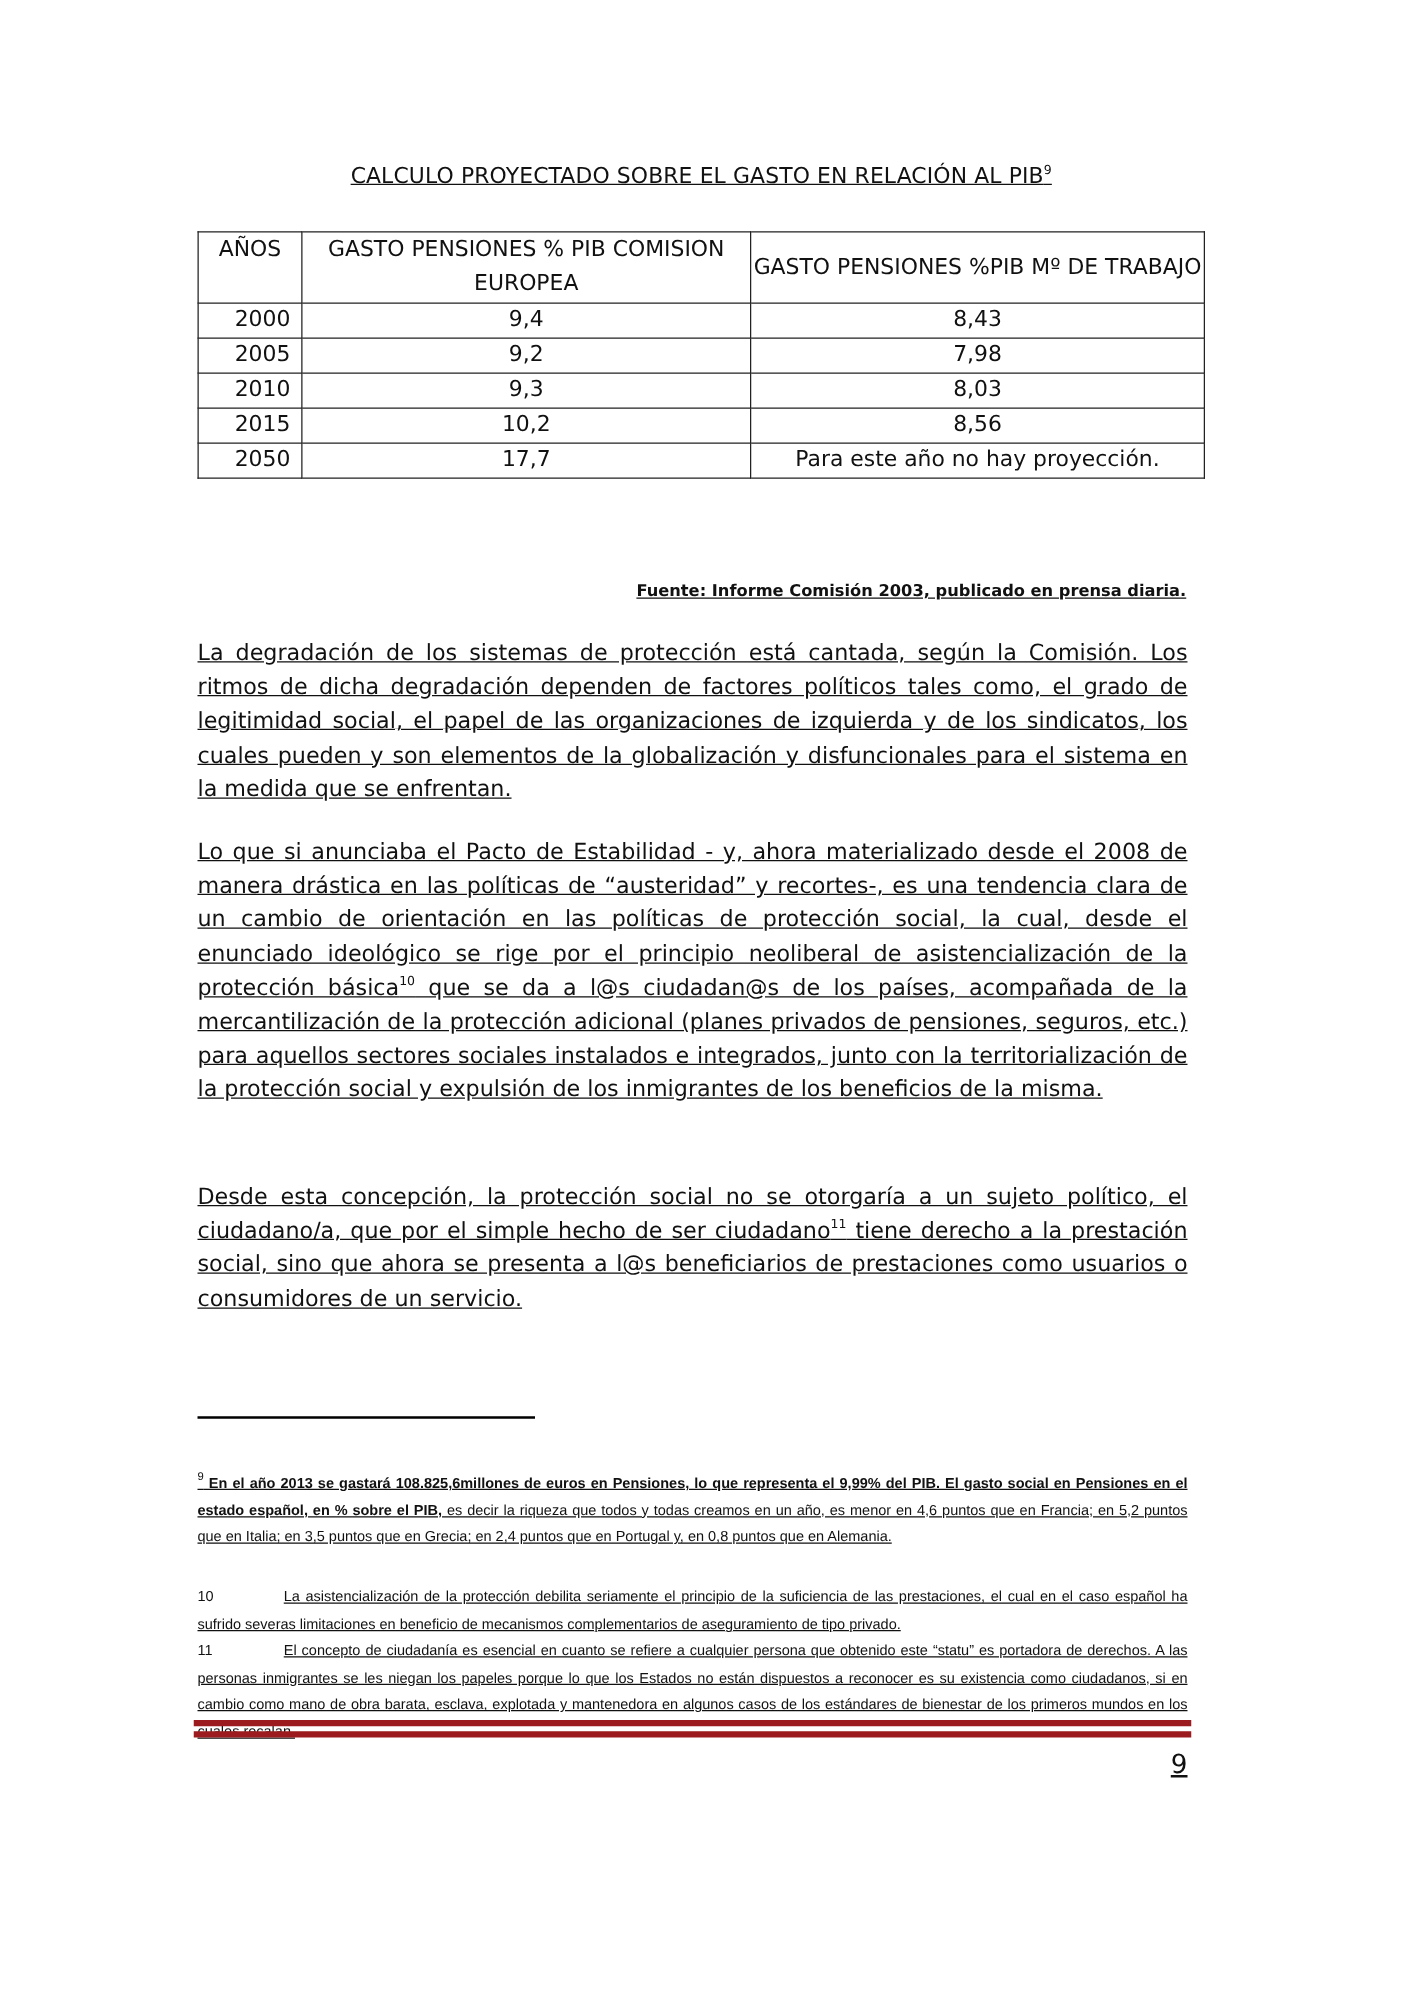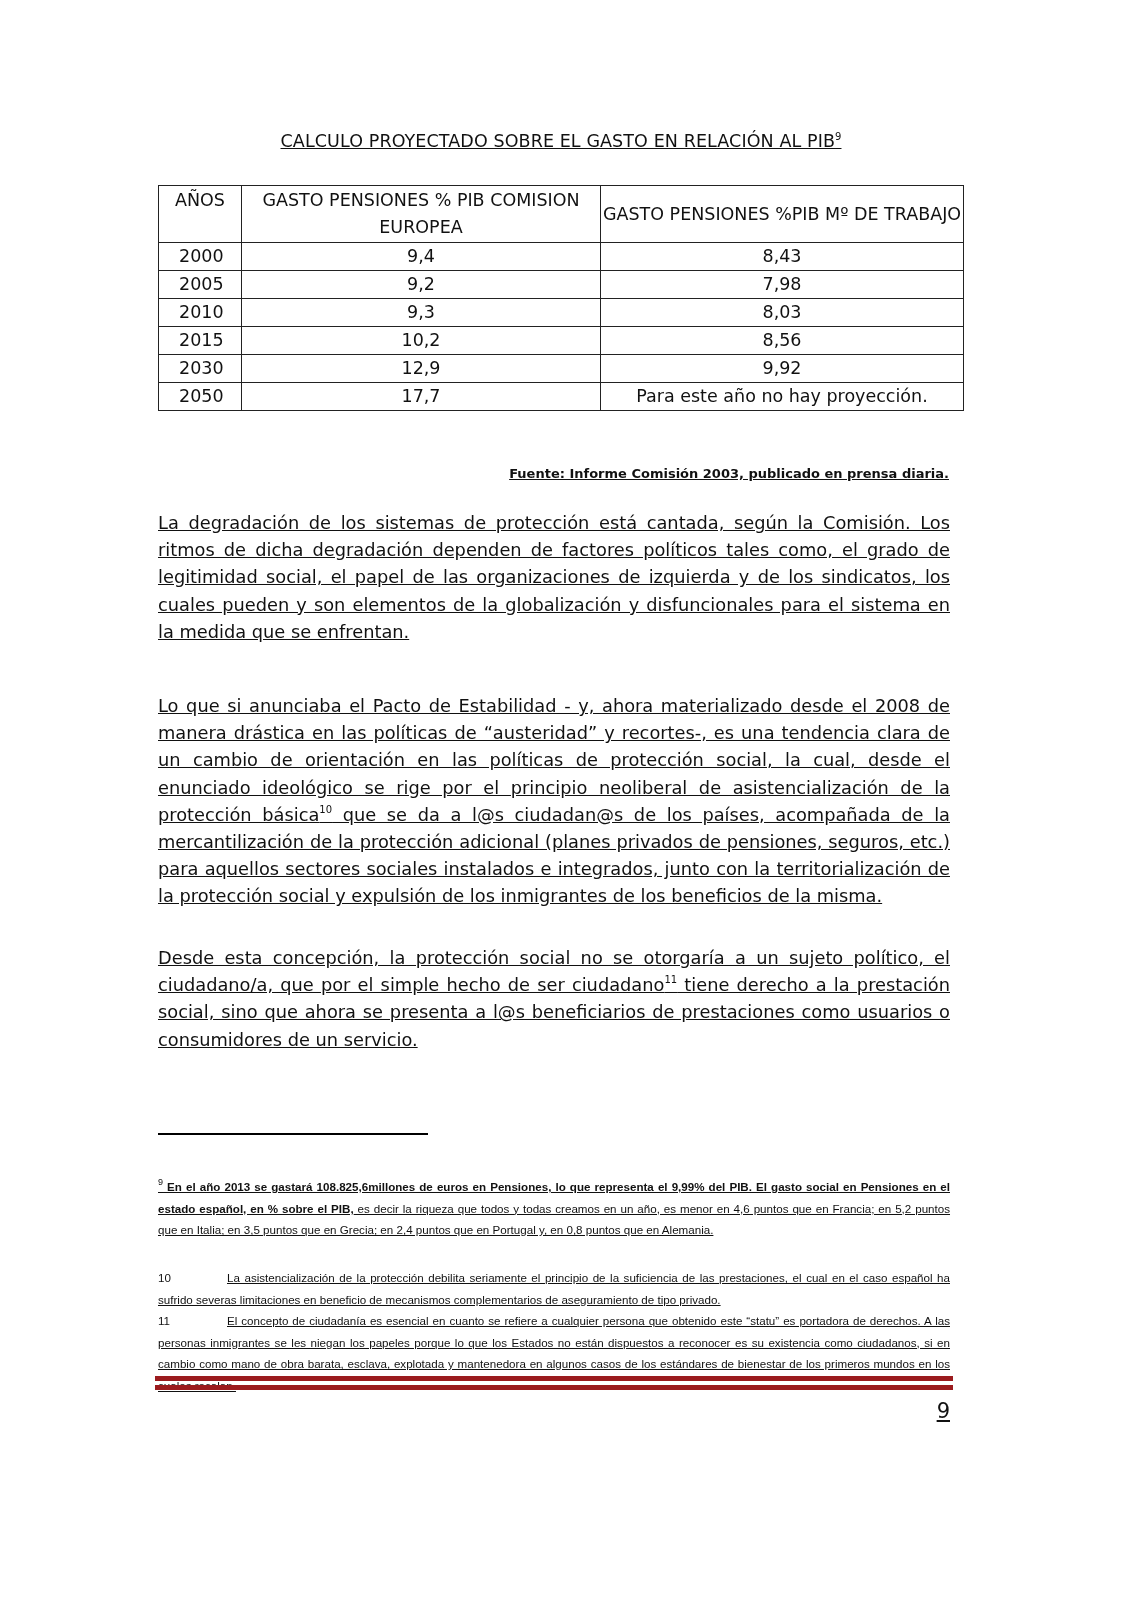--- a/index.html
+++ b/index.html
@@ -9,27 +9,27 @@
   #doc-title { left: 158px; width: 806px; top: 131px; text-align: center;
                font-size: 17.5px; letter-spacing: 0.1px; }
   #doc-title sup { font-size: 10px; vertical-align: 7px; }
   table.data { position: absolute; left: 158px; top: 185px; width: 806px;
                border-collapse: collapse; font-size: 17.5px; }
   table.data th, table.data td { border: 1.5px solid #222; text-align: center;
                padding: 0; height: 27px; line-height: 27px; }
   table.data th { font-weight: normal; line-height: 27px; padding-top: 1px; padding-bottom: 1px; }
   table.data th.c0 { width: 82px; vertical-align: top; }
   table.data th.c1 { width: 358px; }
-  table.data td.c0 { text-align: left; padding-left: 20px; }
+  table.data td.c0 { text-align: center; padding-left: 20px; }
   #source { right: 181px; top: 466px; font-size: 13px; font-weight: bold; text-align: center; }
   .para { left: 158px; width: 792px; font-size: 17.8px; line-height: 27.2px;
           text-align: justify; }
   .para sup { font-size: 10px; vertical-align: 8px; line-height: 0; }
   #p1 { top: 509px; }
-  #p2 { top: 692px; }
+  #p2 { top: 668px; }
   #p3 { top: 944px; }
   #fn-rule { left: 158px; top: 1133px; width: 270px; height: 1.5px; background: #000; }
   .fn { left: 158px; width: 792px; font-family: "Liberation Sans", sans-serif;
         font-size: 11.6px; line-height: 21.5px; text-align: justify; color: #111; margin-top: 37px; }
   .fn b { font-weight: bold; }
   .fn sup { font-size: 9px; vertical-align: 6px; line-height: 0; }
   .fn .num { display: inline-block; width: 69px; }
   #fn9 { top: 1139px; }
   #fn10 { top: 1230px; }
   #fn11 { top: 1273px; }
@@ -66,25 +66,20 @@
         <td class="c0">2010</td>
         <td class="c1">9,3</td>
         <td class="c2">8,03</td>
       </tr>
       <tr>
         <td class="c0">2015</td>
         <td class="c1">10,2</td>
         <td class="c2">8,56</td>
       </tr>
       <tr>
-        <td class="c0">2030</td>
-        <td class="c1">12,9</td>
-        <td class="c2">9,92</td>
-      </tr>
-      <tr>
         <td class="c0">2050</td>
         <td class="c1">17,7</td>
         <td class="c2">Para este año no hay proyección.</td>
       </tr>
     </tbody>
 </table>
 
 <div id="source" class="abs">Fuente: Informe Comisión 2003, publicado en prensa diaria.</div>
 
 <div id="p1" class="abs para">La degradación de los sistemas de protección está cantada, según la Comisión. Los ritmos de dicha degradación dependen de factores políticos tales como,  el grado de legitimidad social, el papel de las organizaciones de izquierda y de los sindicatos, los cuales pueden y son elementos de la globalización y disfuncionales para el sistema en la medida que se enfrentan.</div>

